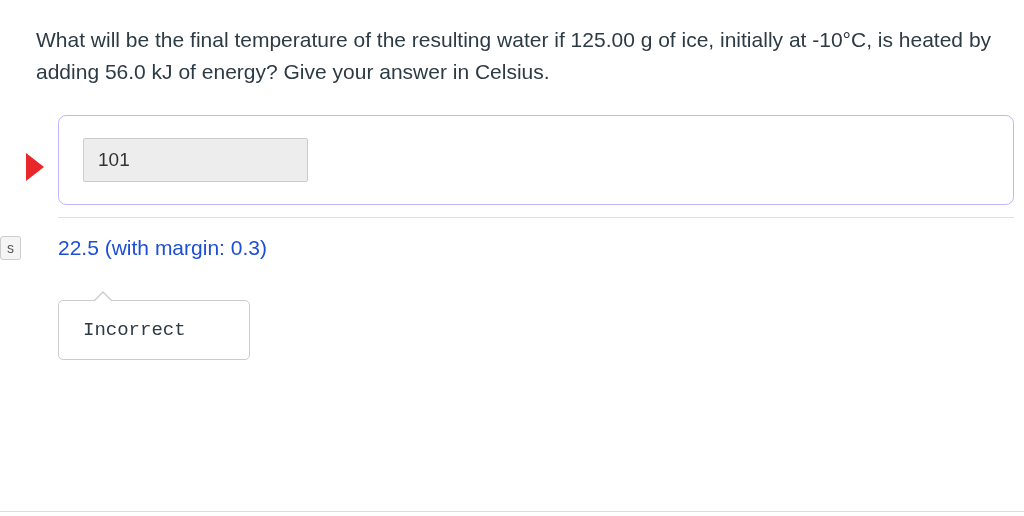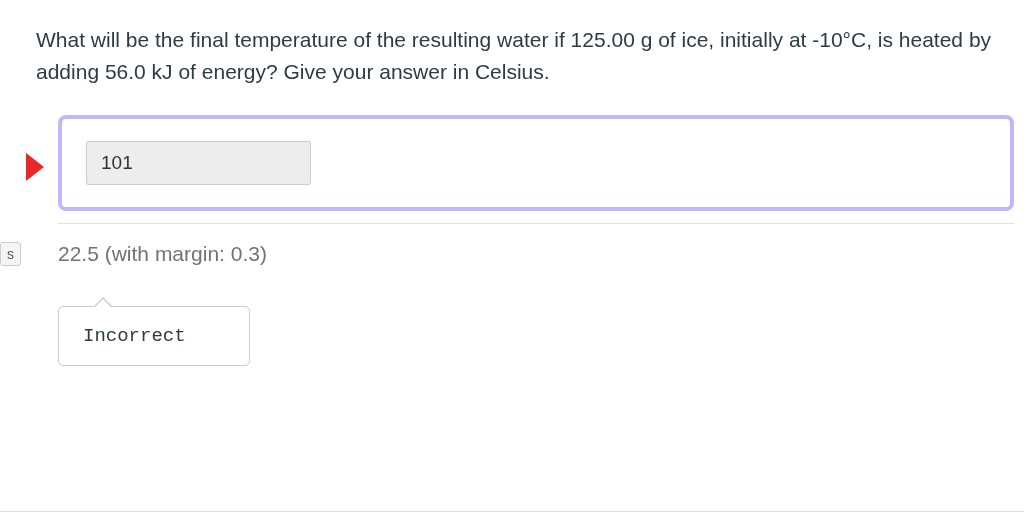--- a/index.html
+++ b/index.html
@@ -24,21 +24,21 @@
       line-height: 1.5;
       margin-bottom: 28px;
       padding-left: 6px;
       padding-right: 10px;
     }
     .answer-section {
       position: relative;
       margin-left: 28px;
     }
     .answer-box {
-      border: 4px solid #c4b5fd;
+      border: 1px solid #c4b5fd;
       border-radius: 8px;
       padding: 22px 24px;
       margin-bottom: 12px;
       background: #ffffff;
     }
     .answer-input {
       background: #ededed;
       border: 1px solid #cccccc;
       border-radius: 2px;
       padding: 10px 14px;
@@ -61,21 +61,21 @@
       border: none;
       border-top: 1px solid #e0e0e0;
       margin: 0 0 18px 0;
     }
     .correct-section {
       position: relative;
       padding-left: 0;
     }
     .correct-answer {
       font-size: 21px;
-      color: #737373;
+      color: #1d4ed8;
       margin-left: 0;
       margin-bottom: 40px;
     }
     .pointer-grey {
       position: absolute;
       left: -58px;
       top: 0px;
       background: #f5f5f5;
       border: 1px solid #cccccc;
       border-radius: 3px;

